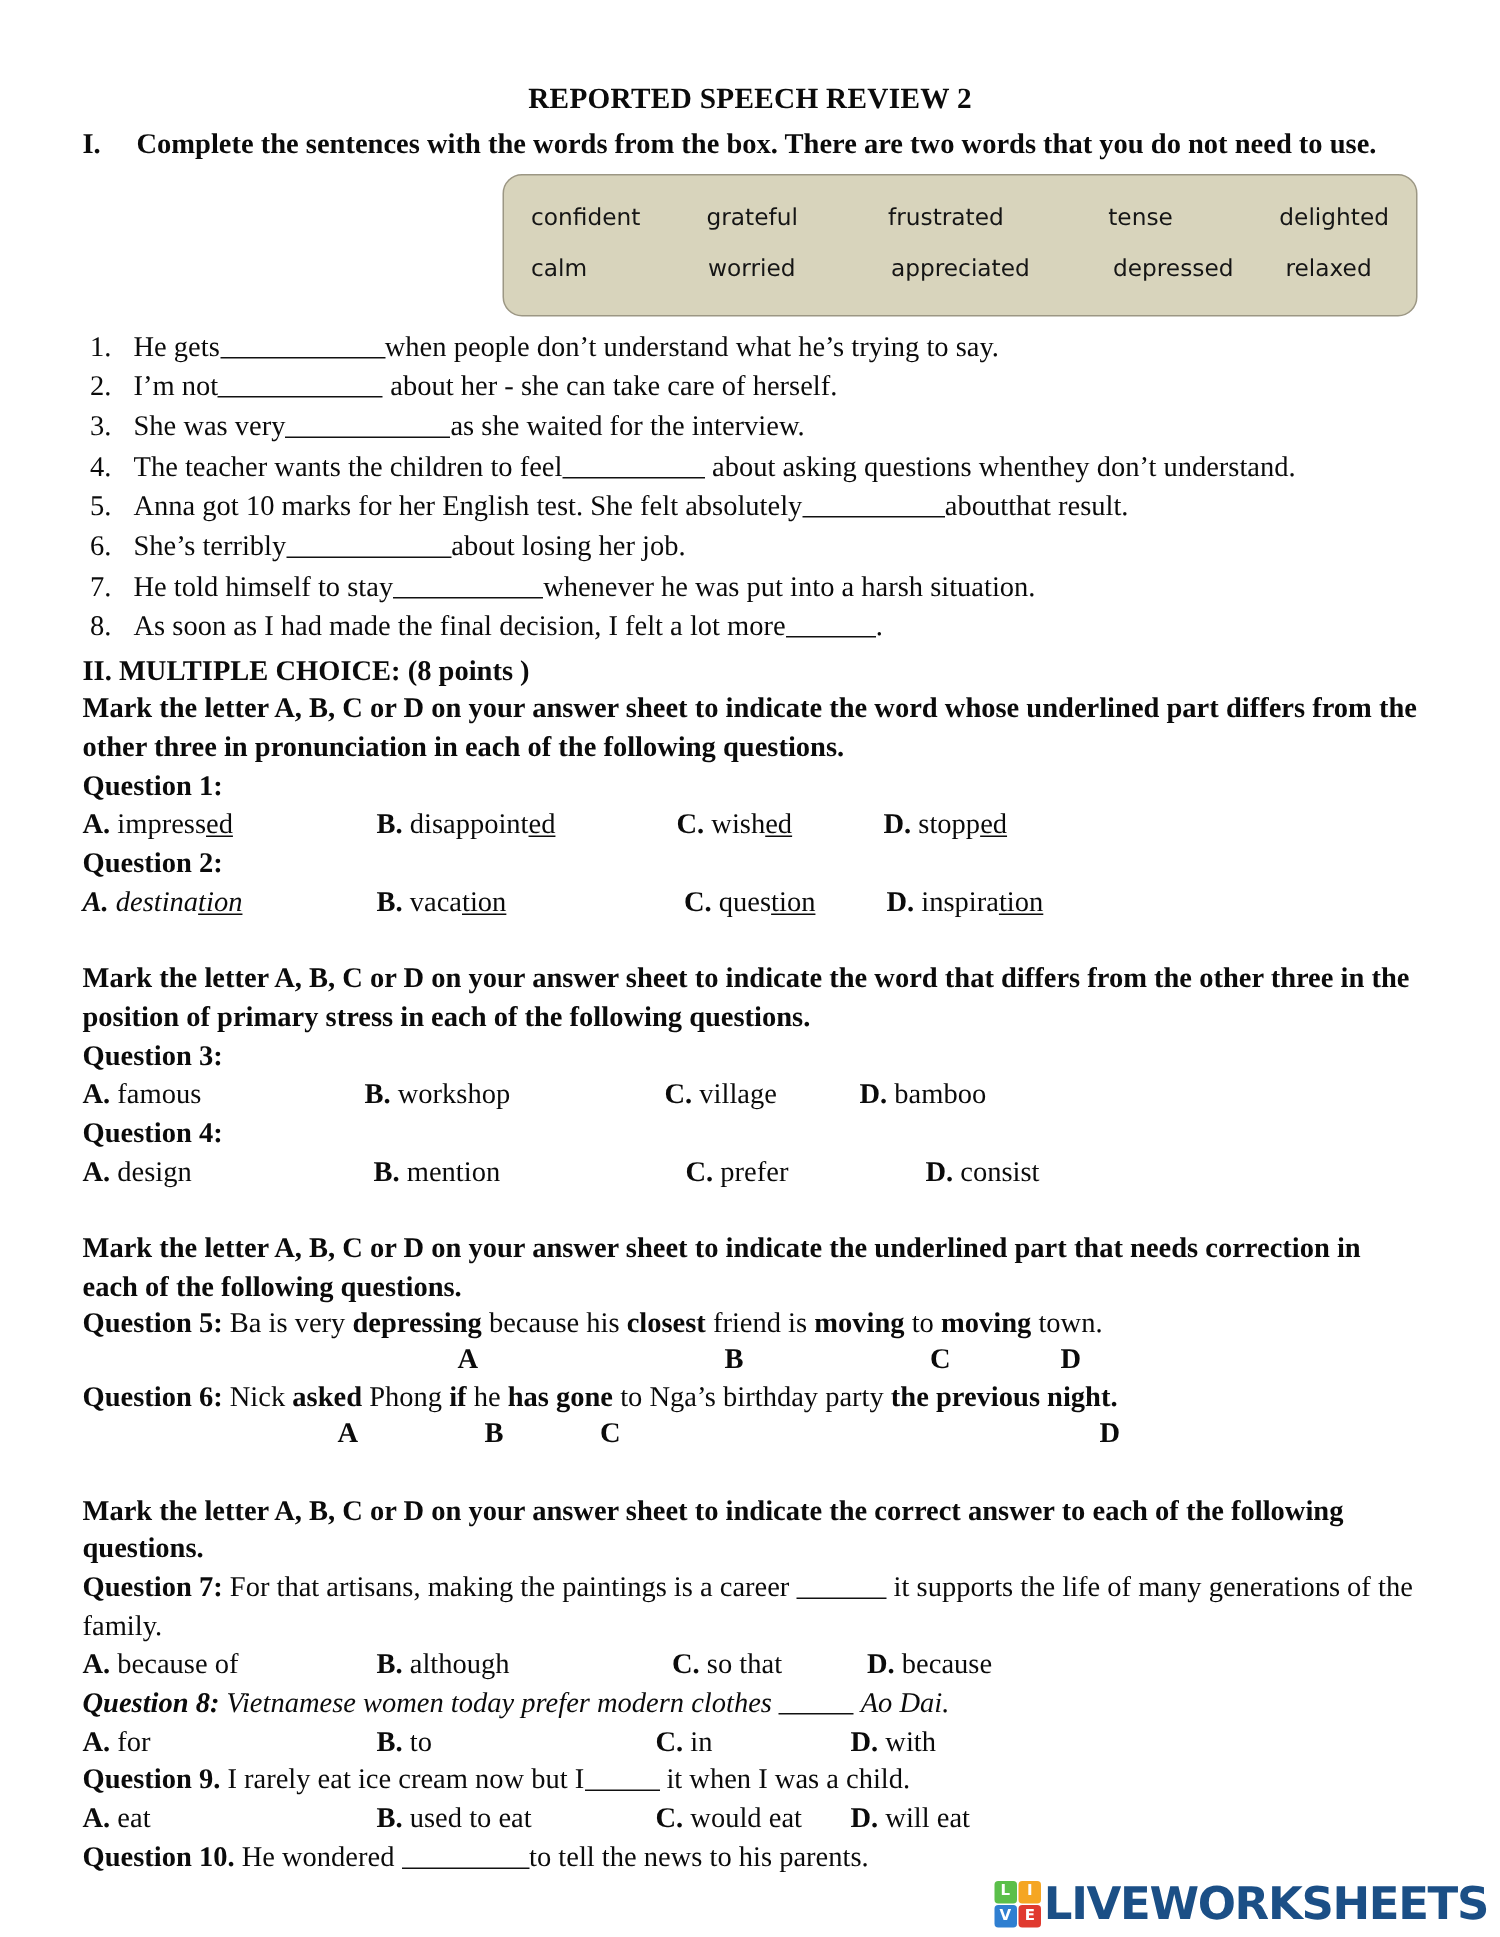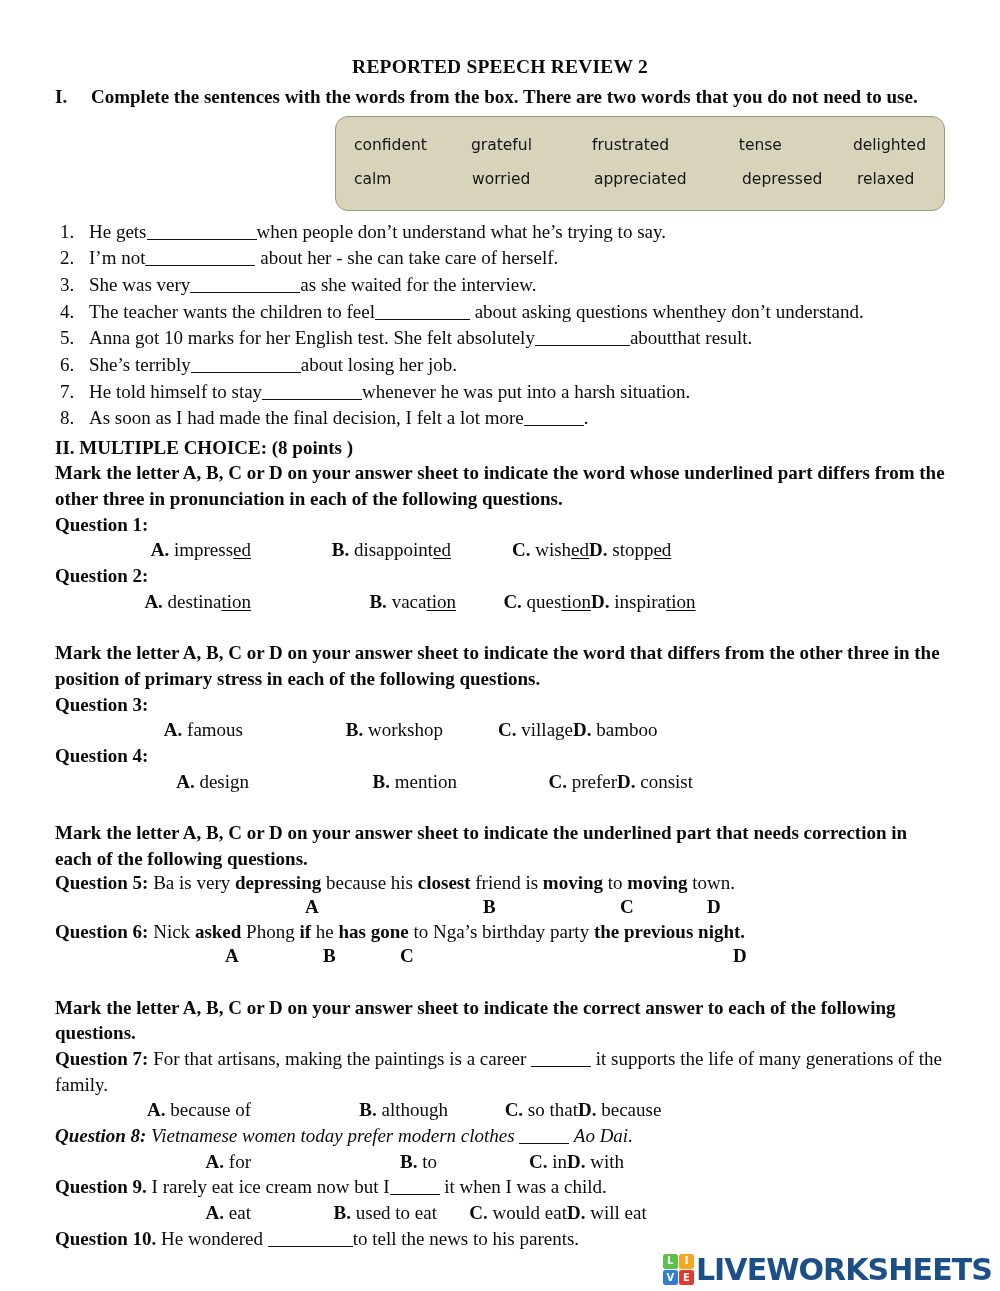--- a/index.html
+++ b/index.html
@@ -149,37 +149,36 @@
     line-height: 1.35;
   }
   .spacer-lg { height: 26px; }
 
   
   .options {
     display: flex;
     font-size: 19px;
     line-height: 1.35;
     align-items: baseline;
-    text-align: right;
   }
   .options .opt {
     box-sizing: border-box;
     white-space: nowrap;
   }
   .options .opt b { font-weight: bold; }
   .opt u, .u {
     text-decoration: underline;
     text-underline-offset: 1.5px;
   }
   
   .cols-a .opt:nth-child(1) { width: 196px; }
   .cols-a .opt:nth-child(2) { width: 200px; }
   .cols-a .opt:nth-child(3) { width: 138px; }
 
-  .cols-b .opt:nth-child(1) { width: 196px; }
+  .cols-b .opt:nth-child(1) { width: 196px; font-style: italic; }
   .cols-b .opt:nth-child(2) { width: 205px; }
   .cols-b .opt:nth-child(3) { width: 135px; }
 
   .cols-c .opt:nth-child(1) { width: 188px; }
   .cols-c .opt:nth-child(2) { width: 200px; }
   .cols-c .opt:nth-child(3) { width: 130px; }
 
   .cols-d .opt:nth-child(1) { width: 194px; }
   .cols-d .opt:nth-child(2) { width: 208px; }
   .cols-d .opt:nth-child(3) { width: 160px; }

